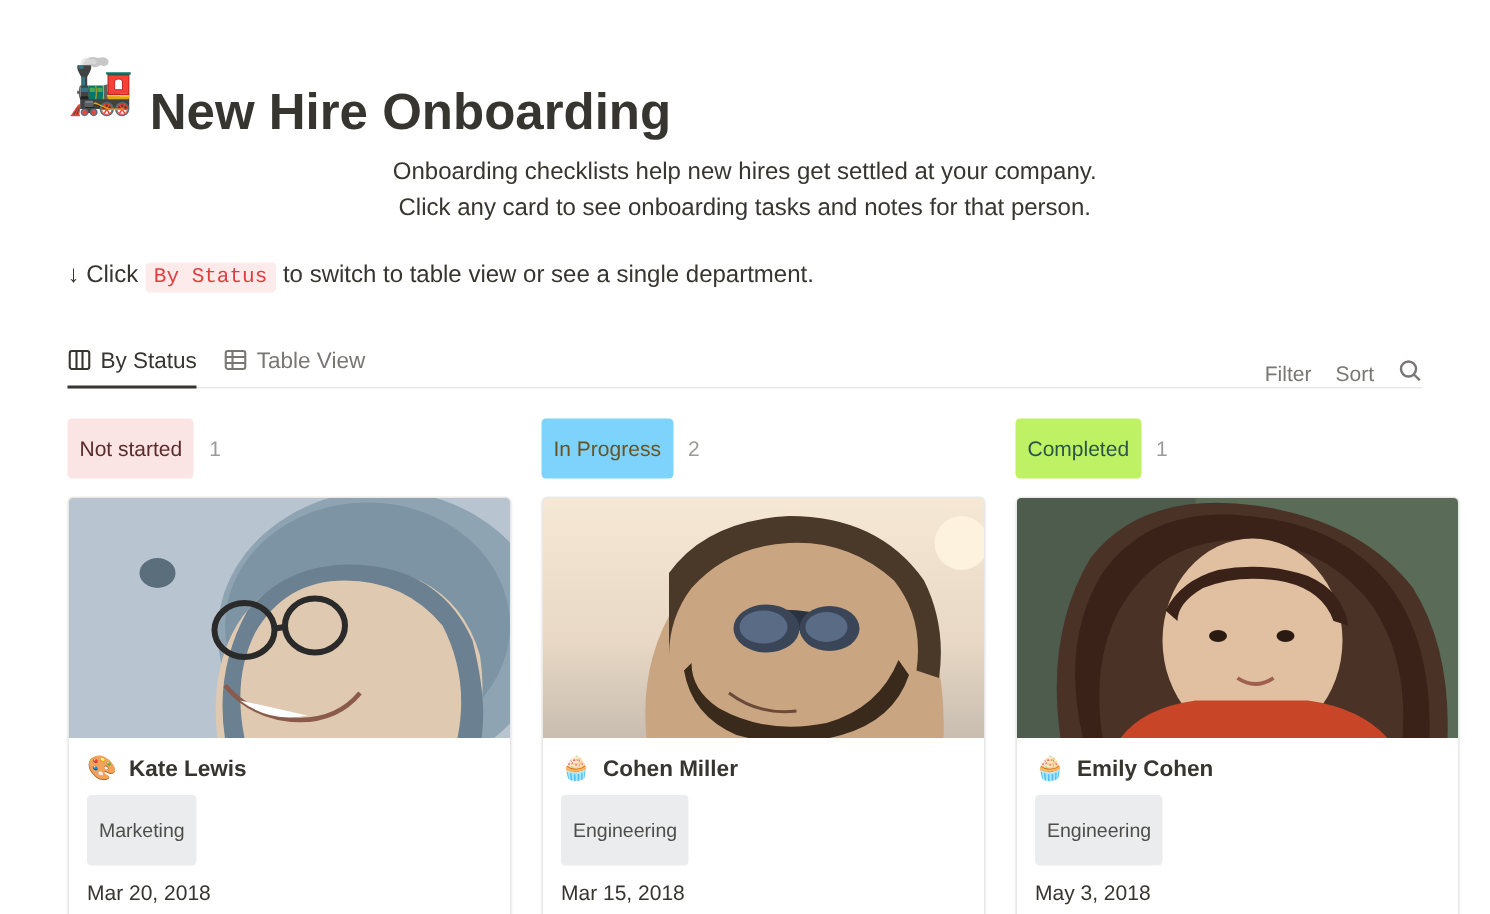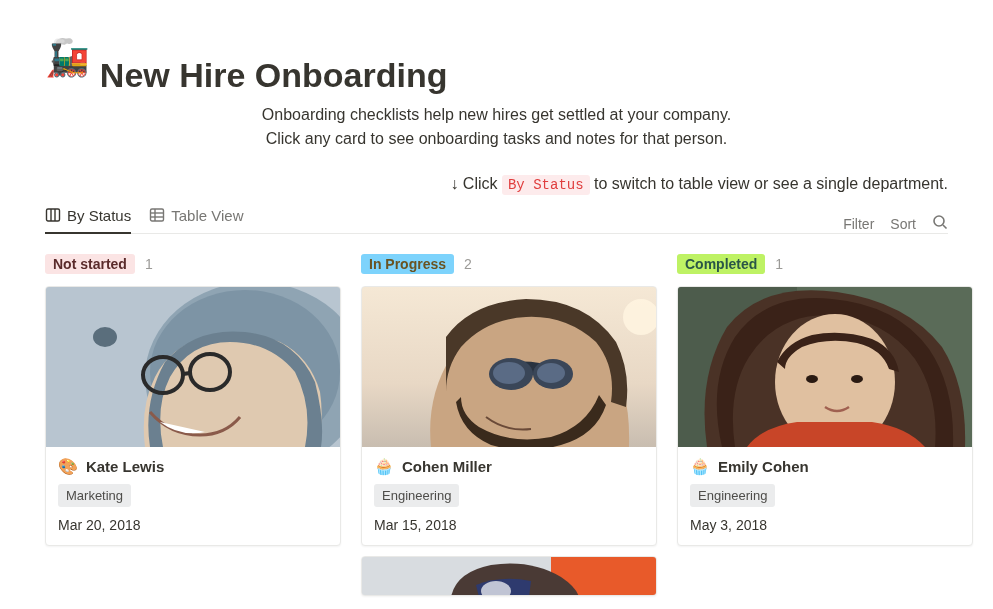--- a/index.html
+++ b/index.html
@@ -33,22 +33,21 @@
     .description {
       font-size: 16px;
       color: #37352f;
       line-height: 1.5;
       margin-bottom: 24px;
       text-align: center;
     }
     .hint {
       font-size: 16px;
       color: #37352f;
-      margin-bottom: 7px;
-      text-align: right;
+      margin-bottom: 32px;
     }
     .hint-code {
       background: #fdebec;
       color: #e03e3e;
       font-family: SFMono-Regular, Consolas, "Liberation Mono", Menlo, monospace;
       font-size: 14px;
       padding: 2px 6px;
       border-radius: 3px;
     }
     .tabs-row {
@@ -110,23 +109,23 @@
       flex-shrink: 0;
     }
     .column-header {
       display: flex;
       align-items: center;
       gap: 10px;
       margin-bottom: 12px;
     }
     .status-badge {
       font-size: 14px;
-      padding: 2px 8px;
+      padding: 12px 8px;
       border-radius: 3px;
-      font-weight: 700;
+      font-weight: 400;
     }
     .status-not-started {
       background: #fbe4e4;
       color: #5a2b2b;
     }
     .status-in-progress {
       background: #7dd3fc;
       color: #6a5321;
     }
     .status-completed {
@@ -168,21 +167,21 @@
     .card-name {
       font-size: 15px;
       font-weight: 600;
       color: #37352f;
     }
     .dept-tag {
       display: inline-block;
       background: #ebeced;
       color: #4e4d4a;
       font-size: 13px;
-      padding: 4px 8px;
+      padding: 16px 8px;
       border-radius: 3px;
       margin-bottom: 10px;
       text-align: center;
     }
     .card-date {
       font-size: 14px;
       color: #37352f;
     }
     .card-image svg {
       width: 100%;

